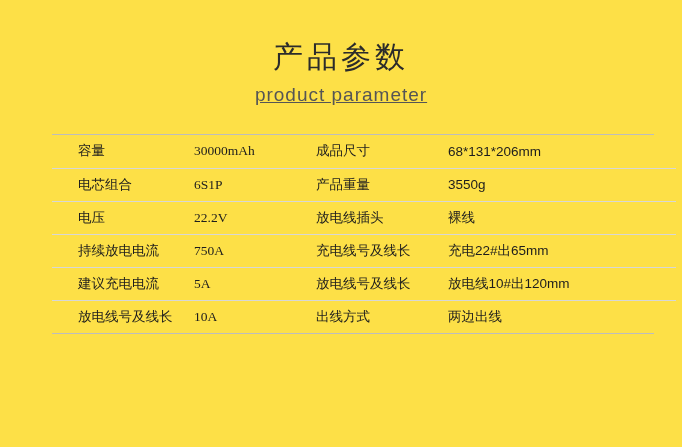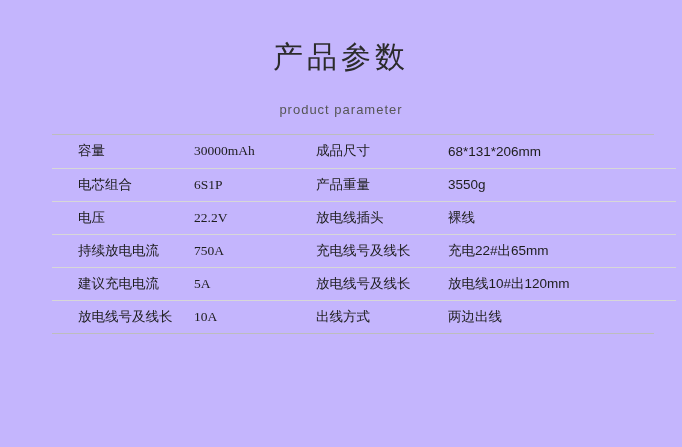--- a/index.html
+++ b/index.html
@@ -10,40 +10,41 @@
     width: 682px;
     height: 447px;
     background: #ffffff;
     font-family: "Liberation Sans", sans-serif;
     overflow: hidden;
   }
   .page {
     position: relative;
     width: 682px;
     height: 447px;
-    background: #c4b5fd;
+    background: #fde047;
   }
   .header {
     text-align: center;
     padding-top: 36px;
   }
   .title-cn {
     font-size: 30px;
     color: #2b2b2b;
     letter-spacing: 4px;
     font-weight: normal;
     line-height: 42px;
     margin: 0;
   }
   .title-en {
-    font-size: 13px;
+    font-size: 19px;
     color: #555555;
     letter-spacing: 1px;
-    margin: 24px 0 0 0;
+    margin: 6px 0 0 0;
     font-weight: normal;
+    text-decoration: underline;
   }
   .spec-wrap {
     position: absolute;
     left: 52px;
     top: 134px;
     width: 602px;
     border-top: 1px solid #bdbdbd;
     border-bottom: 1px solid #bdbdbd;
     box-sizing: border-box;
   }

